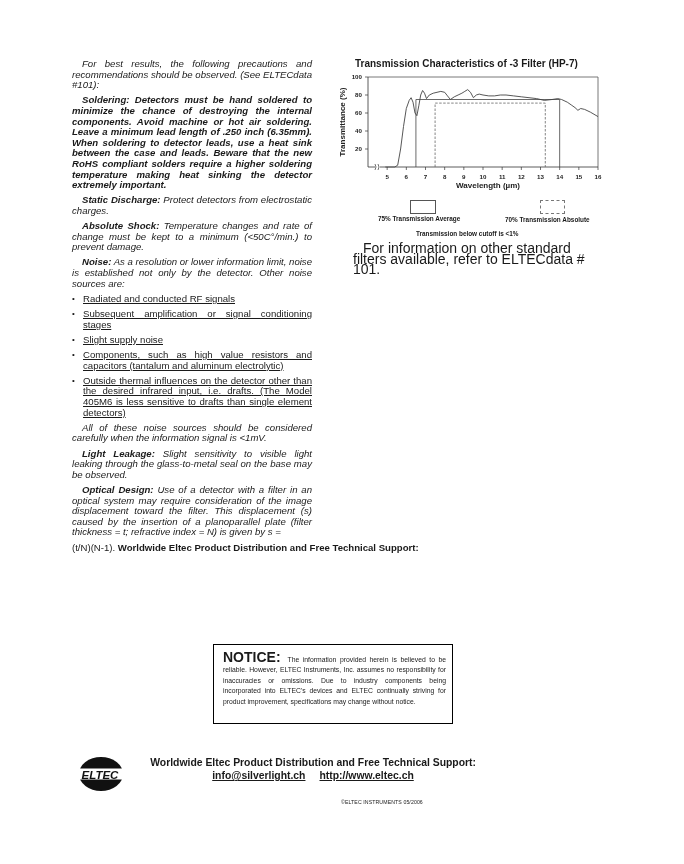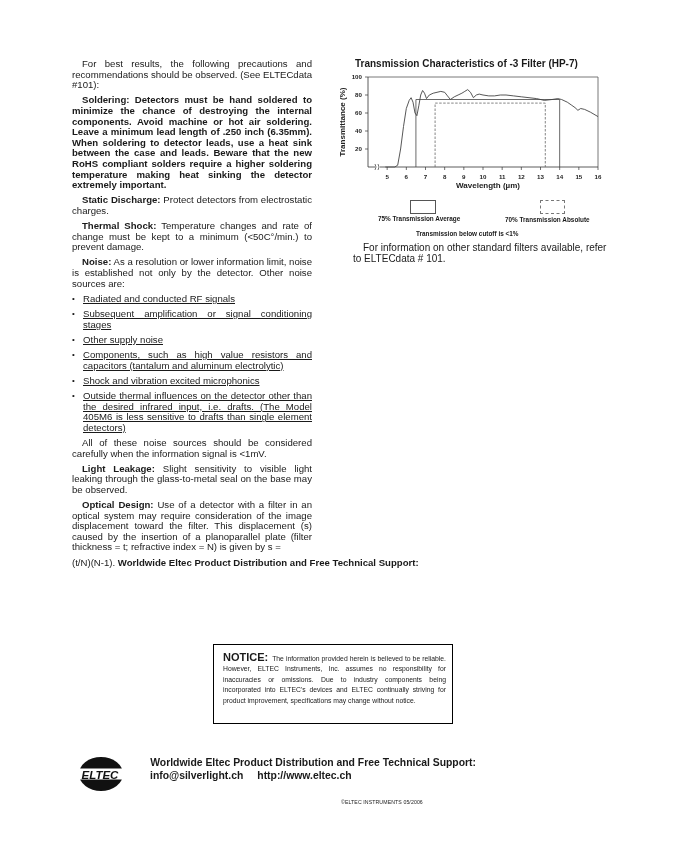--- a/index.html
+++ b/index.html
@@ -1,57 +1,56 @@
 <!DOCTYPE html>
 <html><head>
 <meta charset="utf-8">
 <style>
   html, body { margin:0; padding:0; background:#fff; }
   body { width:684px; height:864px; position:relative; overflow:hidden; font-family:"Liberation Sans", sans-serif; color:#1a1a1a; }
   .col-left { position:absolute; left:72px; top:59px; width:240px; font-size:9.6px; line-height:10.6px; text-align:justify; }
-  .col-left p { margin:0 0 4.6px 0; text-indent:10px; }
+  .col-left p { margin:0 0 4.6px 0; text-indent:10px;font-style:italic; }
   .col-left b { font-weight:bold; }
   ul.bullets { list-style:none; margin:0 0 4.6px 0; padding:0;text-decoration:underline; }
   ul.bullets li { position:relative; padding-left:11px; margin-bottom:4.6px; text-align:justify; }
   ul.bullets li::before { content:"•"; position:absolute; left:0; top:0; font-size:8px; }
   .soldering { font-weight:bold; }
   .optical-tail { white-space:nowrap; }
 
   .chart-title { position:absolute; left:355px; top:58px; font-size:10px; font-weight:bold; white-space:nowrap; }
   svg.chart { position:absolute; left:336px; top:70px; overflow:visible; }
   svg.chart text { font-family:"Liberation Sans", sans-serif; }
   .legend-box { position:absolute; }
   .legend-label { position:absolute; font-size:6.4px; font-weight:bold; white-space:nowrap; }
-  .chart-note { position:absolute; left:353px; top:243px; width:255px; font-size:10px; line-height:10.6px; text-indent:10px; }
+  .chart-note { position:absolute; left:353px; top:243px; width:255px; font-size:14px; line-height:10.6px; text-indent:10px; }
 
   .notice { position:absolute; left:213px; top:644px; width:240px; height:80px; border:1.3px solid #000; box-sizing:border-box; padding:7px 6px 0 9px; font-size:6.8px; line-height:10.4px; text-align:justify; }
-  .notice b { font-size:11px; }
+  .notice b { font-size:14px; }
 
   .logo { position:absolute; left:71px; top:756px; width:58px; height:36px; }
   .footer { position:absolute; left:150px; top:756px; width:326px; font-size:10.4px; font-weight:bold; line-height:13px; }
   .footer .l1, .footer .l2 { text-align:right; white-space:nowrap; }
-  .footer .l3 { text-align:left; white-space:nowrap; }
+  .footer .l3 { text-align:center; white-space:nowrap;text-decoration:underline; }
   .footer .l3 span + span { margin-left:14px; }
   .copyright { position:absolute; left:341px; top:799px; font-size:5.2px; letter-spacing:0.1px; white-space:nowrap; }
 </style>
 </head>
 <body>
 
 <div class="col-left">
   <p>For best results, the following precautions and recommendations should be observed. (See ELTECdata #101):</p>
   <p class="soldering"><span>Soldering:</span> <span>Detectors must be hand soldered to minimize the chance of destroying the internal components. Avoid machine or hot air soldering. Leave a minimum lead length of .250 inch (6.35mm). When soldering to detector leads, use a heat sink between the case and leads. Beware that the new RoHS compliant solders require a higher soldering temperature making heat sinking the detector extremely important.</span></p>
   <p><b>Static Discharge:</b> <span>Protect detectors from electrostatic charges.</span></p>
-  <p><b>Thermal Shock:</b> <span>Temperature changes and rate of change must be kept to a minimum (&lt;50C°/min.) to prevent damage.</span></p>
+  <p><b>Absolute Shock:</b> <span>Temperature changes and rate of change must be kept to a minimum (&lt;50C°/min.) to prevent damage.</span></p>
   <p><b>Noise:</b> <span>As a resolution or lower information limit, noise is established not only by the detector. Other noise sources are:</span></p>
   <ul class="bullets">
     <li>Radiated and conducted RF signals</li>
     <li>Subsequent amplification or signal conditioning stages</li>
-    <li>Other supply noise</li>
+    <li>Slight supply noise</li>
     <li>Components, such as high value resistors and capacitors (tantalum and aluminum electrolytic)</li>
-    <li>Shock and vibration excited microphonics</li>
     <li>Outside thermal influences on the detector other than the desired infrared input, i.e. drafts. (The Model 405M6 is less sensitive to drafts than single element detectors)</li>
   </ul>
   <p>All of these noise sources should be considered carefully when the information signal is &lt;1mV.</p>
   <p><b>Light Leakage:</b> <span>Slight sensitivity to visible light leaking through the glass-to-metal seal on the base may be observed.</span></p>
   <p style="margin-bottom:5px"><b>Optical Design:</b> <span>Use of a detector with a filter in an optical system may require consideration of the image displacement toward the filter. This displacement (s) caused by the insertion of a planoparallel plate (filter thickness = t; refractive index = N) is given by s =</span></p>
   <div class="optical-tail"><span>(t/N)(N-1).</span> <b>Worldwide Eltec Product Distribution and Free Technical Support:</b></div>
 </div>
 
 <div class="chart-title">Transmission Characteristics of -3 Filter (HP-7)</div>
 <svg class="chart" id="chart" width="270" height="125">

